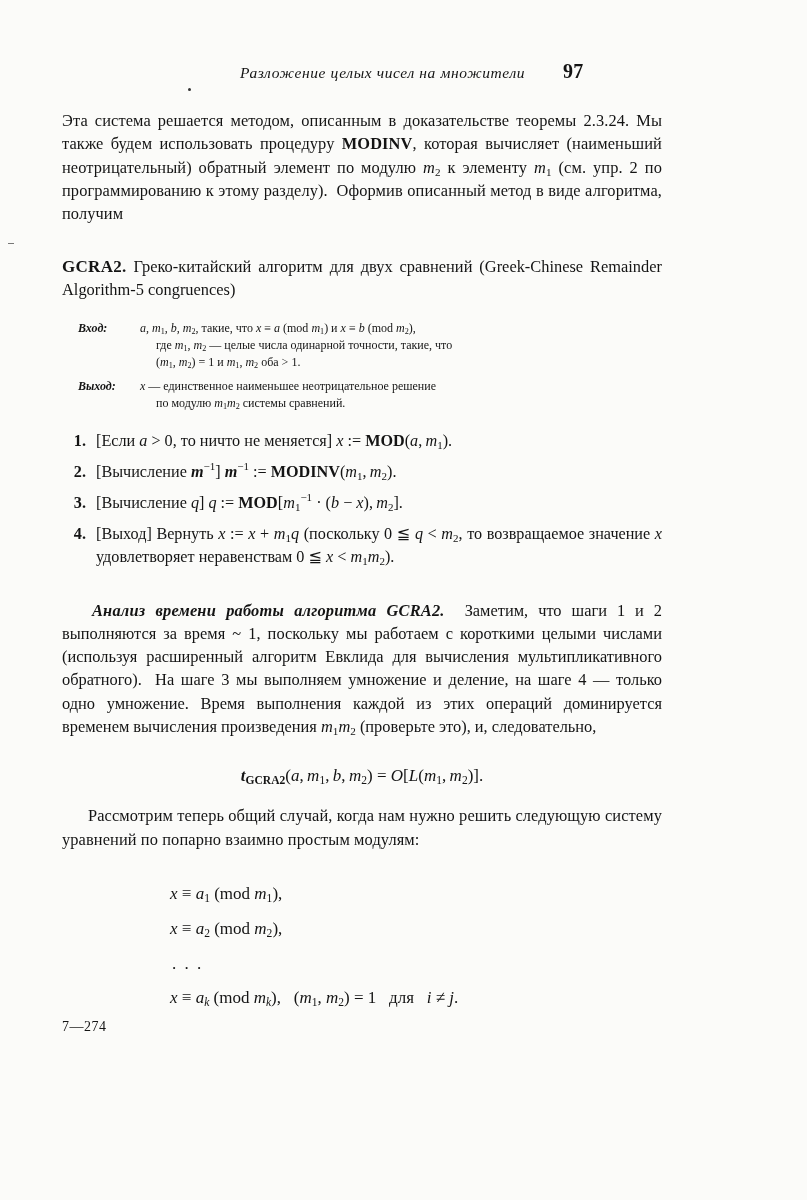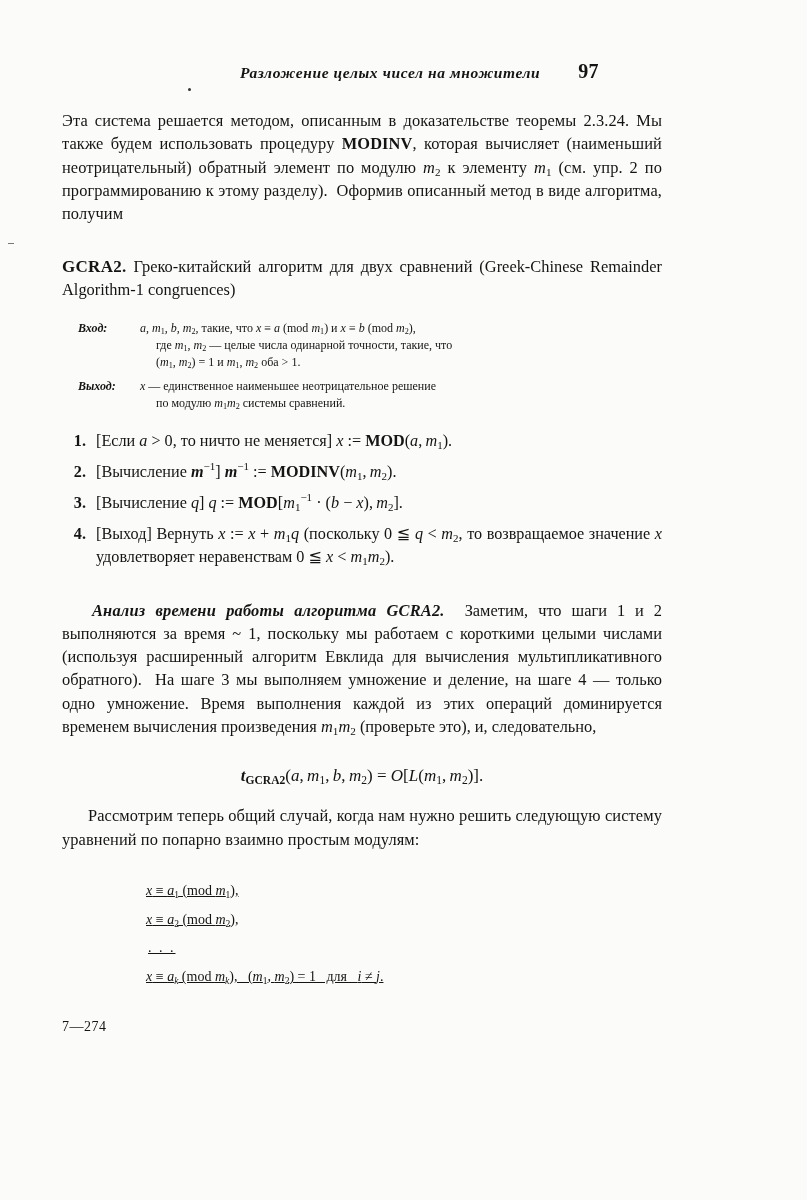--- a/index.html
+++ b/index.html
@@ -33,21 +33,21 @@
   .runhead {
     display: flex;
     align-items: baseline;
     justify-content: flex-start;
     font-size: 15px;
     margin-left: 178px;
     letter-spacing: 0.2px;
   }
   .runhead .title {
     font-style: italic;
-    font-weight: bold;
+    font-weight: normal;
     font-size: 15.5px;
     letter-spacing: 0.6px;
     white-space: nowrap;
   }
   .runhead .pageno {
     font-weight: bold;
     font-size: 20px;
     margin-left: 38px;
   }
 
@@ -141,24 +141,23 @@
     text-align: center;
     margin-top: 28px;
     font-size: 17px;
   }
   .displaymath .fn {
     font-weight: bold;
   }
 
   .eqlist {
     margin-top: 26px;
-    margin-left: 84px;
-    font-size: 14px;
+    margin-left: 108px;
+    font-size: 17px;
     line-height: 2.05;
-    text-decoration: underline;
   }
   .eqlist .dots { letter-spacing: 2px; padding-left: 2px; }
 
   .folio {
     position: absolute;
     left: 62px;
     top: 1019px;
     font-size: 14px;
     letter-spacing: 0.5px;
   }
@@ -199,21 +198,21 @@
       <span class="title">Разложение целых чисел на множители</span>
       <span class="pageno">97</span>
     </div>
 
     <p class="para">
       Эта система решается методом, описанным в доказательстве теоремы 2.3.24. Мы также будем использовать процедуру <span class="bold">MODINV</span>, которая вычисляет (наименьший неотрицательный) обратный элемент по модулю <span class="mi">m</span><sub>2</sub> к элементу <span class="mi">m</span><sub>1</sub> (см. упр. 2 по программированию к этому разделу). &nbsp;Оформив описанный метод в виде алгоритма, получим
     </p>
 
     <div class="alg-head">
       <span class="name">GCRA2.</span>
-      <span>Греко-китайский алгоритм для двух сравнений (Greek-Chinese Remainder Algorithm-1 congruences)</span>
+      <span>Греко-китайский алгоритм для двух сравнений (Greek-Chinese Remainder Algorithm-5 congruences)</span>
     </div>
 
     <div class="io-block">
       <div class="io-row">
         <div class="io-label">Вход:</div>
         <div class="io-text">
           <span class="mi">a</span>, <span class="mi">m</span><sub>1</sub>, <span class="mi">b</span>, <span class="mi">m</span><sub>2</sub>, такие, что <span class="mi">x</span> ≡ <span class="mi">a</span> (mod <span class="mi">m</span><sub>1</sub>) и <span class="mi">x</span> ≡ <span class="mi">b</span> (mod <span class="mi">m</span><sub>2</sub>),
         </div>
       </div>
       <div class="io-cont">

